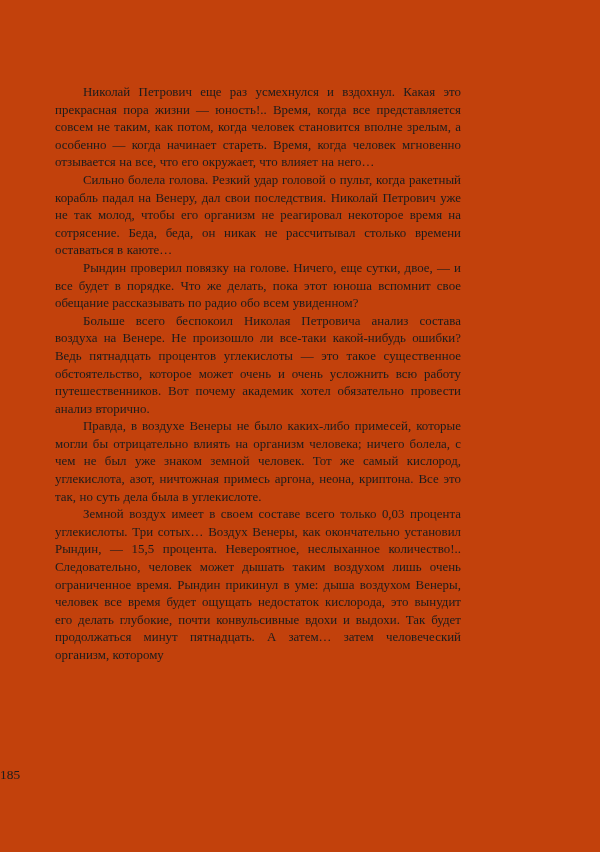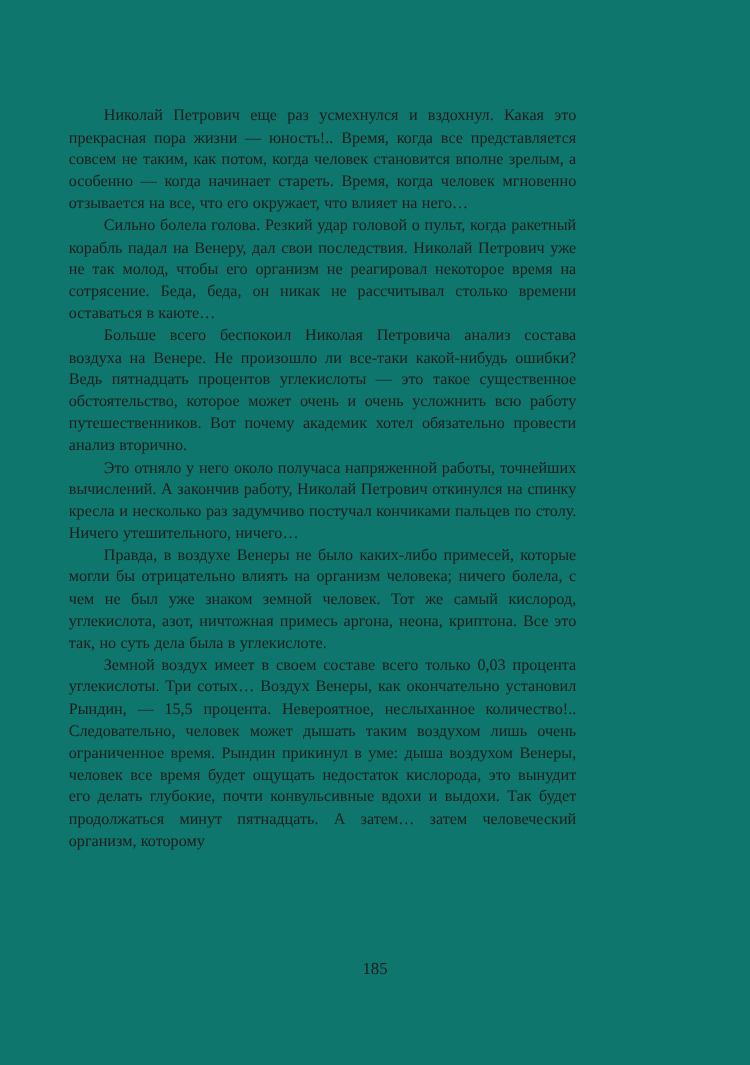--- a/index.html
+++ b/index.html
@@ -14,21 +14,21 @@
     font-family: "Liberation Serif", "DejaVu Serif", serif;
     color: #1a1a1a;
     overflow: hidden;
     position: relative;
   }
 
   
   .page {
     position: absolute;
     inset: 0;
-    background: #0f766e;
+    background: #c2410c;
   }
 
   .text-block {
     position: absolute;
     left: 55px;
     top: 84px;
     width: 406px;       
   }
 
   .para {
@@ -47,36 +47,36 @@
   
   .para + .para {
     margin-top: 0;
   }
 
   .folio {
     position: absolute;
     left: 0;
     right: 0;
     top: 766px;
-    text-align: center;
+    text-align: left;
     font-size: 13.4px;
     line-height: 18px;
     color: #1c1c1c;
     font-family: "Liberation Serif", "DejaVu Serif", serif;
   }
 </style>
 </head>
 <body>
 
 <div class="page">
 
   <div class="text-block">
     <p class="para">Николай Петрович еще раз усмехнулся и вздохнул. Какая это прекрасная пора жизни — юность!.. Время, когда все представляется совсем не таким, как потом, когда человек становится вполне зрелым, а особенно — когда начинает стареть. Время, когда человек мгновенно отзывается на все, что его окружает, что влияет на него…</p>
     <p class="para">Сильно болела голова. Резкий удар головой о пульт, когда ракетный корабль падал на Венеру, дал свои последствия. Николай Петрович уже не так молод, чтобы его организм не реагировал некоторое время на сотрясение. Беда, беда, он никак не рассчитывал столько времени оставаться в каюте…</p>
+    <p class="para">Рындин проверил повязку на голове. Ничего, еще сутки, двое, — и все будет в порядке. Что же делать, пока этот юноша вспомнит свое обещание рассказывать по радио обо всем увиденном?</p>
     <p class="para">Больше всего беспокоил Николая Петровича анализ состава воздуха на Венере. Не произошло ли все-таки какой-нибудь ошибки? Ведь пятнадцать процентов углекислоты — это такое существенное обстоятельство, которое может очень и очень усложнить всю работу путешественников. Вот почему академик хотел обязательно провести анализ вторично.</p>
-    <p class="para">Это отняло у него около получаса напряженной работы, точнейших вычислений. А закончив работу, Николай Петрович откинулся на спинку кресла и несколько раз задумчиво постучал кончиками пальцев по столу. Ничего утешительного, ничего…</p>
     <p class="para">Правда, в воздухе Венеры не было каких-либо примесей, которые могли бы отрицательно влиять на организм человека; ничего болела, с чем не был уже знаком земной человек. Тот же самый кислород, углекислота, азот, ничтожная примесь аргона, неона, криптона. Все это так, но суть дела была в углекислоте.</p>
     <p class="para">Земной воздух имеет в своем составе всего только 0,03 процента углекислоты. Три сотых… Воздух Венеры, как окончательно установил Рындин, — 15,5 процента. Невероятное, неслыханное количество!.. Следовательно, человек может дышать таким воздухом лишь очень ограниченное время. Рындин прикинул в уме: дыша воздухом Венеры, человек все время будет ощущать недостаток кислорода, это вынудит его делать глубокие, почти конвульсивные вдохи и выдохи. Так будет продолжаться минут пятнадцать. А затем… затем человеческий организм, которому</p>
   </div>
 
   <div class="folio">185</div>
 
 </div>
 
 </body></html>

